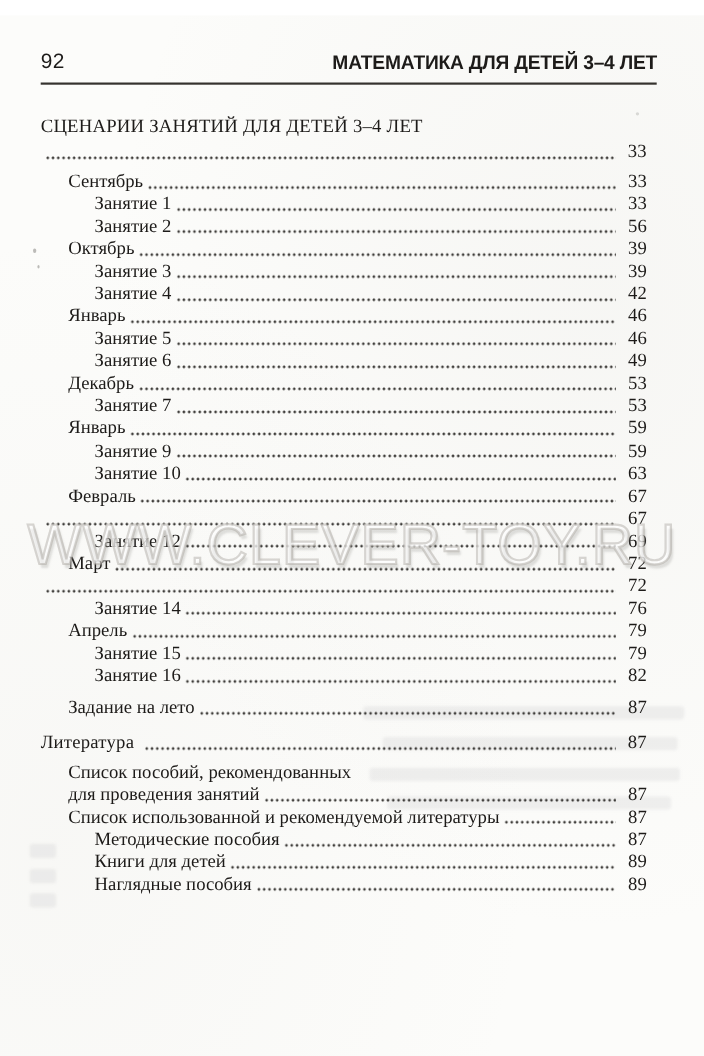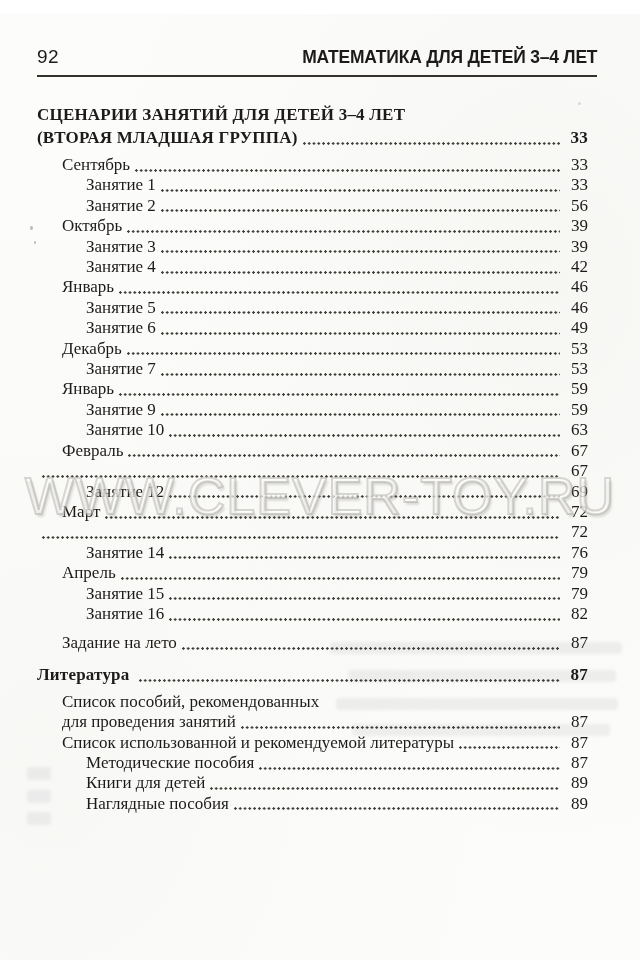--- a/index.html
+++ b/index.html
@@ -36,21 +36,21 @@
   }
   
   .toc{
     position:relative;z-index:1;
     margin:26px 52px 0 37px;
     font-family:"Liberation Serif","DejaVu Serif",serif;
     font-size:17px;
     color:var(--ink);
   }
   .row{display:flex;align-items:baseline;line-height:20.4px;}
-  .row.bold{font-weight:bold;line-height:23px;letter-spacing:0.2px;}
+  .row.bold{font-weight:normal;line-height:23px;letter-spacing:0.2px;}
   .row.lv1 .label{padding-left:25px;}
   .row.lv2 .label{padding-left:49px;}
   .row.gap-sm{margin-top:6px;}
   .row.gap-md{margin-top:9px;}
   .label{white-space:nowrap;}
   .leader{
     flex:1 1 auto;align-self:stretch;
     margin:0 2px 0 4px;
     background-image:radial-gradient(circle, rgba(38,36,33,0.88) 1.05px, transparent 1.4px);
     background-size:4.8px 4.8px;
@@ -102,21 +102,20 @@
     <span class="running-title">МАТЕМАТИКА ДЛЯ ДЕТЕЙ 3–4 ЛЕТ</span>
   </div>
 
   <div class="toc">
       <div class="row lv0 bold nopage">
     <span class="label">СЦЕНАРИИ ЗАНЯТИЙ ДЛЯ ДЕТЕЙ 3–4 ЛЕТ</span>
     <span class="leader"></span>
     <span class="page-ref"></span>
   </div>
       <div class="row lv0 bold">
-    <span class="label">(ВТОРАЯ МЛАДШАЯ ГРУППА)</span>
     <span class="leader"></span>
     <span class="page-ref">33</span>
   </div>
       <div class="row lv1 gap-sm">
     <span class="label">Сентябрь</span>
     <span class="leader"></span>
     <span class="page-ref">33</span>
   </div>
       <div class="row lv2">
     <span class="label">Занятие 1</span>

